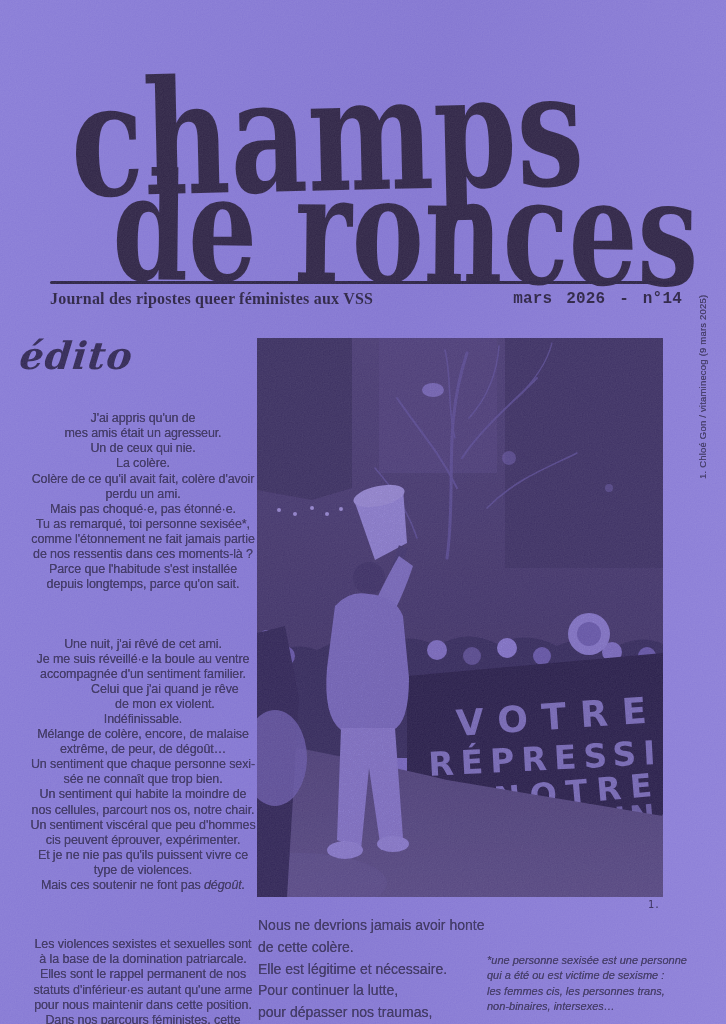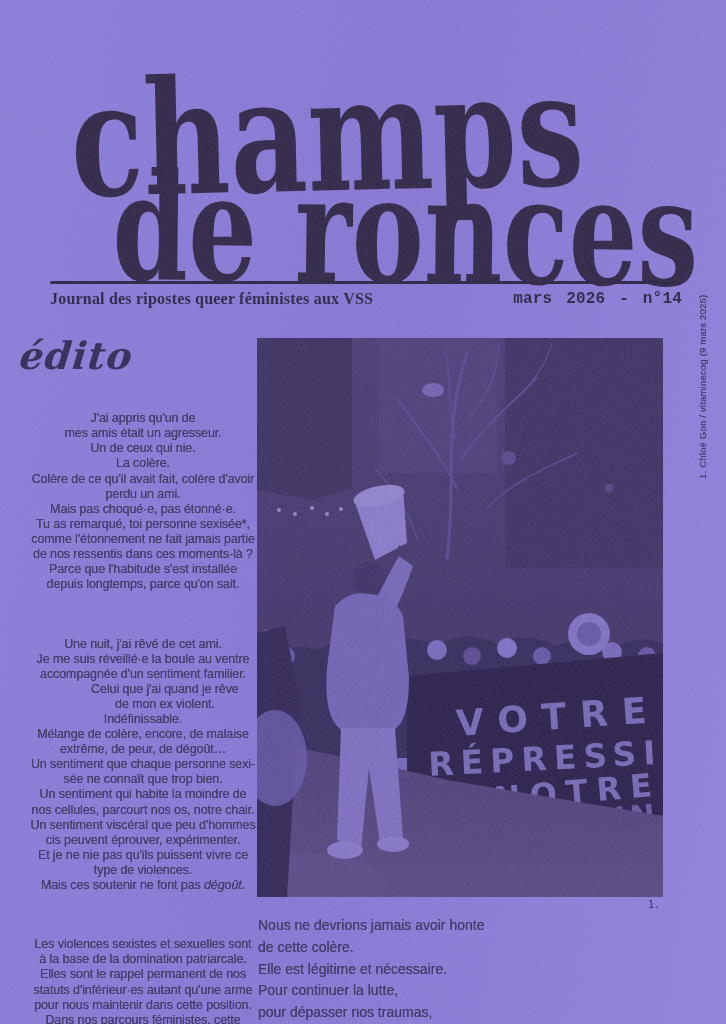--- a/index.html
+++ b/index.html
@@ -193,20 +193,24 @@
 
   <div id="figure-number">1.</div>
   <div id="credit">1. Chloé Gon / vitaminecog (9 mars 2025)</div>
 
   <div id="caption">Nous ne devrions jamais avoir honte
 de cette colère.
 Elle est légitime et nécessaire.
 Pour continuer la lutte,
 pour dépasser nos traumas,
 pour soutenir nos adelphes.</div>
+  <div id="footnote">*une personne sexisée est une personne
+qui a été ou est victime de sexisme :
+les femmes cis, les personnes trans,
+non-binaires, intersexes…</div>
 
   <svg id="grain-overlay" viewBox="0 0 726 1024">
     <defs>
         <filter id="pnoise">
           <feTurbulence type="fractalNoise" baseFrequency="0.85" numOctaves="2"></feTurbulence>
       <feColorMatrix type="matrix" values="0 0 0 0 1  0 0 0 0 1  0 0 0 0 1  0.5 0.5 0.5 0 0"></feColorMatrix>
         </filter>
       </defs>
     <rect width="726" height="1024" filter="url(#pnoise)"></rect>
   </svg>

